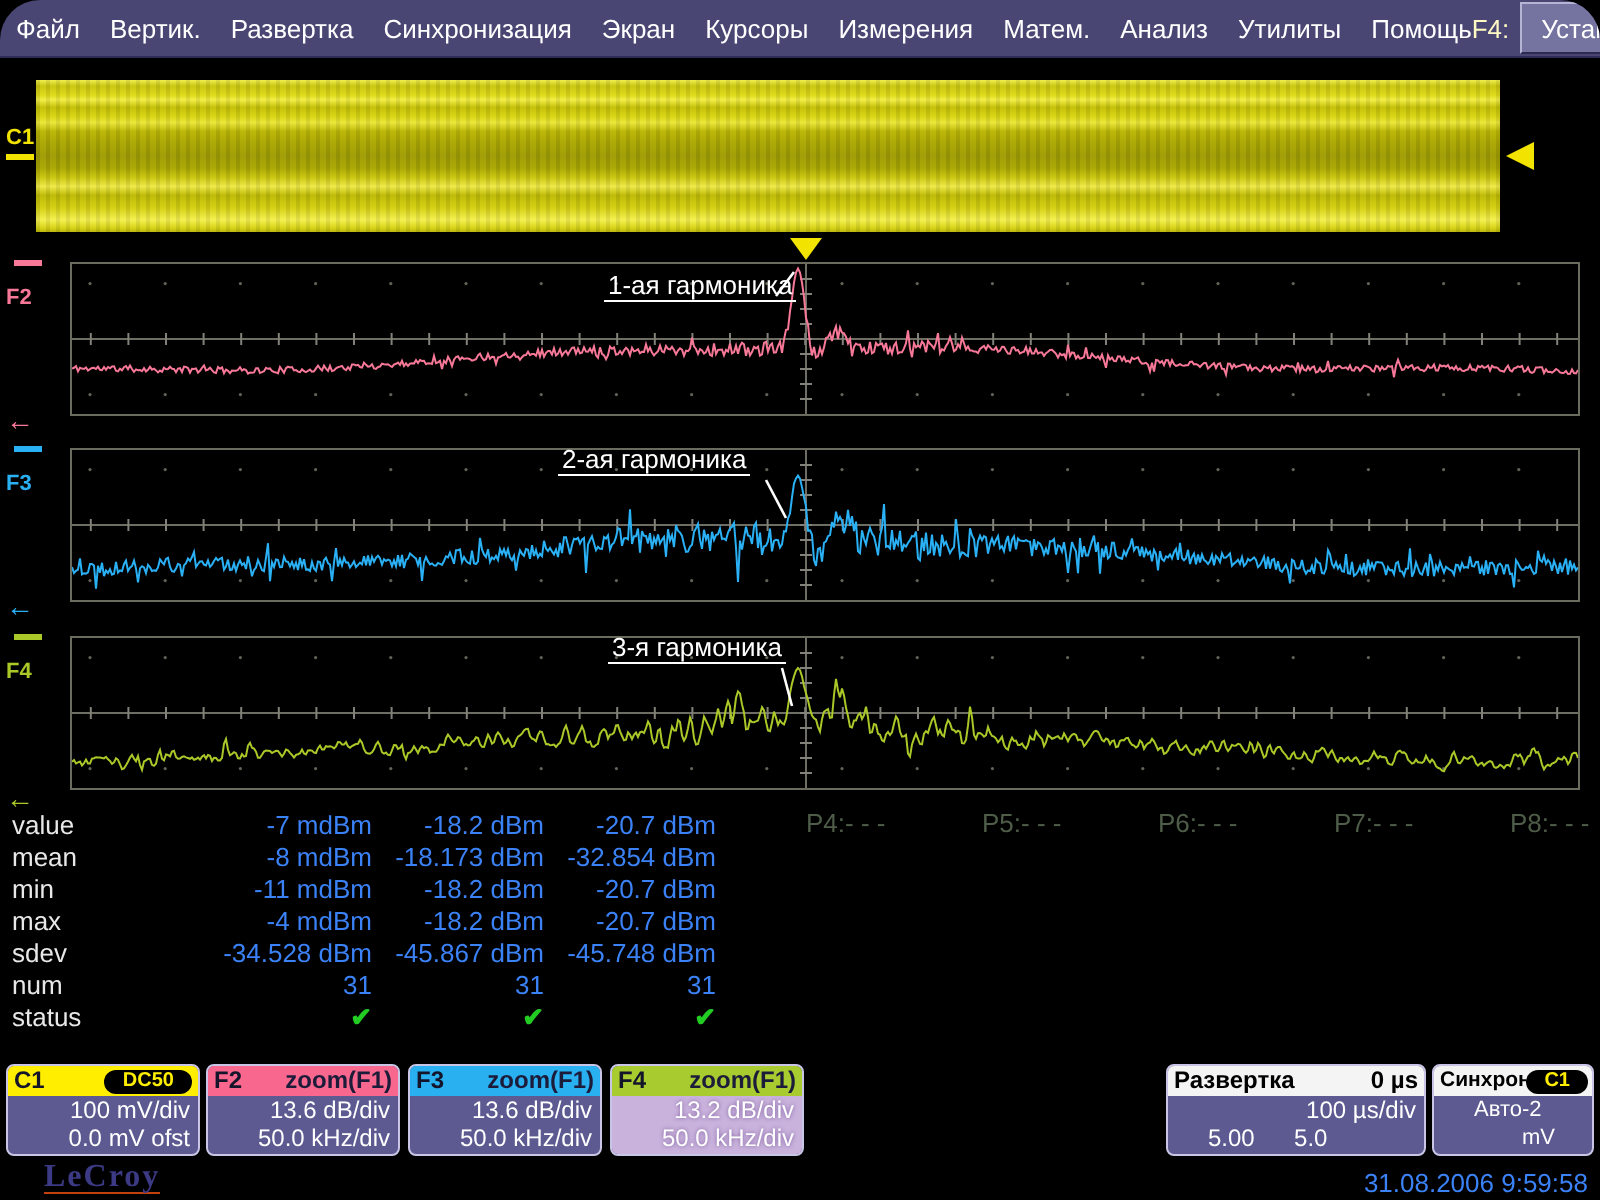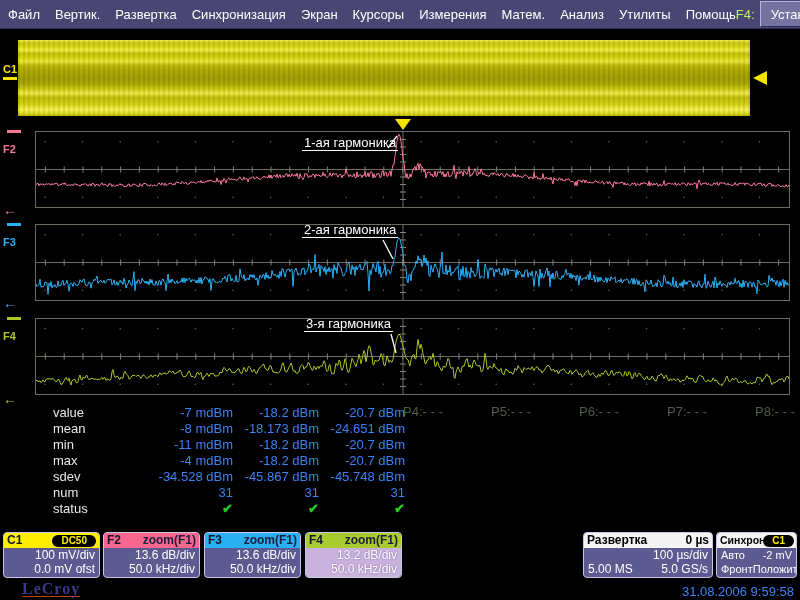--- a/index.html
+++ b/index.html
@@ -1,23 +1,23 @@
 <!DOCTYPE html>
 <html><head>
 <meta charset="utf-8">
 <style>
   html,body{margin:0;padding:0;background:#000;}
   .screen{position:relative;width:800px;height:600px;background:#000;overflow:hidden;
-          font-family:"Liberation Sans",sans-serif;color:#fff;}
+          font-family:"Liberation Sans",sans-serif;color:#fff;border-radius:20px;}
   
   .menubar{position:absolute;left:0;top:0;width:800px;height:28px;background:#494673;
            border-bottom:1px solid #2f2d55;display:flex;align-items:center;font-size:13px;}
   .mitems{display:flex;gap:15px;padding-left:8px;margin-right:auto;}
   .mitem{color:#fff;white-space:nowrap;cursor:default;}
-  .f4lab{color:#bef264;margin-right:5px;}
+  .f4lab{color:#fef9c3;margin-right:5px;}
   .setupbtn{background:#75739f;border:0;border-top:1px solid #b6b4d4;border-left:1px solid #b6b4d4;
             border-right:1px solid #2c2a50;border-bottom:1px solid #2c2a50;color:#fff;
             font-family:"Liberation Sans",sans-serif;font-size:13px;height:26px;padding:0 10px;margin-right:0;}
   
   .c1band{position:absolute;left:18px;top:40px;width:732px;height:76px;
     background:
       repeating-linear-gradient(90deg,rgba(0,0,0,.07) 0 2px,rgba(255,255,80,.05) 2px 5px),
       linear-gradient(180deg,#f0ee50 0%,#c8c410 4%,#ddd91a 10%,#f2ee48 13%,#c2be08 18%,
        #d8d414 24%,#eae63a 28%,#b8b406 34%,#a8a404 42%,#9c9a04 50%,#a8a404 58%,
        #c8c410 64%,#eee948 70%,#bcb806 76%,#d2ce12 84%,#f4f052 92%,#d8d41a 97%,#b8b408 100%);}
@@ -31,39 +31,39 @@
   
   .panel{position:absolute;left:35px;width:755px;height:77px;border:1px solid #6b6b5e;
          box-sizing:border-box;background:#000;}
   .panel svg{display:block;}
   .ann{position:absolute;font-size:13px;color:#fff;border-bottom:1px solid #fff;
        padding:0 2px 0 2px;line-height:14px;}
   
   .measure{position:absolute;left:0;top:404px;width:800px;font-size:13px;}
   .mrow{display:flex;height:16px;align-items:center;}
   .mtitle{width:70px;padding-left:6px;font-weight:bold;color:#f0f0f0;}
-  .mlabel{width:70px;padding-left:6px;color:#e8e8e8;margin-left:47px;}
+  .mlabel{width:70px;padding-left:6px;color:#e8e8e8;}
   .mc{text-align:right;color:#3b82f6;}
   .mc0{width:110px;} .mc1{width:86px;} .mc2{width:86px;}
   .mhead{color:#dcdcdc;}
   .empties{position:absolute;left:403px;top:0;display:flex;}
   .pempty{width:88px;color:#4e5c48;}
   .chk{color:#22cc22;font-weight:bold;}
   
   .box{position:absolute;top:532px;height:46px;border:1px solid #c9c5e6;border-radius:4px;
        overflow:hidden;background:#5c5a90;box-sizing:border-box;}
   .box .hd{height:15px;display:flex;justify-content:space-between;align-items:center;
            padding:0 3px;font-size:12px;font-weight:bold;color:#14142a;line-height:15px;}
   .box .bd{font-size:12px;color:#fff;text-align:right;padding:0 4px;line-height:14px;}
   .badge{background:#000;color:#ffee00;border-radius:7px;font-size:10px;font-weight:bold;
          padding:0 9px;line-height:12px;}
   .zoomtxt{font-weight:bold;font-size:12px;color:#1c1c3a;}
   .selbody{background:#c9b2dc;text-shadow:0 0 2px #7d5c9e;}
   .sysbox .hd{background:#f4f4f4;color:#000;}
-  .sysrow{display:flex;justify-content:space-between;padding:0 4px;font-size:12px;
+  .sysrow{display:flex;justify-content:space-between;padding:0 20px;font-size:12px;
           color:#fff;line-height:14px;}
   
   .logo{position:absolute;left:22px;top:581px;font-family:"Liberation Serif",serif;
         font-size:16px;font-weight:bold;color:#3c3a85;border-bottom:1px solid #c2410c;
         line-height:15px;letter-spacing:1px;}
   .datetime{position:absolute;right:6px;top:584px;font-size:13px;color:#3b82f6;}
 </style>
 </head>
 <body>
 
@@ -191,21 +191,21 @@
         <circle cx="685.8" cy="65.3" r="0.8" fill="#63635a"></circle>
         <circle cx="723.4" cy="9.8" r="0.8" fill="#63635a"></circle>
         <circle cx="723.4" cy="65.3" r="0.8" fill="#63635a"></circle>
         <line x1="0" y1="37.5" x2="753" y2="37.5" stroke="#6e6e64"></line>
         <line x1="367" y1="0" x2="367" y2="75" stroke="#6e6e64"></line>
         <path d="M9.4 34.5V40.5M28.2 34.5V40.5M47.0 34.5V40.5M65.8 34.5V40.5M84.6 34.5V40.5M103.4 34.5V40.5M122.2 34.5V40.5M141.0 34.5V40.5M159.8 34.5V40.5M178.6 34.5V40.5M197.4 34.5V40.5M216.2 34.5V40.5M235.0 34.5V40.5M253.8 34.5V40.5M272.6 34.5V40.5M291.4 34.5V40.5M310.2 34.5V40.5M329.0 34.5V40.5M347.8 34.5V40.5M366.6 34.5V40.5M385.4 34.5V40.5M404.2 34.5V40.5M423.0 34.5V40.5M441.8 34.5V40.5M460.6 34.5V40.5M479.4 34.5V40.5M498.2 34.5V40.5M517.0 34.5V40.5M535.8 34.5V40.5M554.6 34.5V40.5M573.4 34.5V40.5M592.2 34.5V40.5M611.0 34.5V40.5M629.8 34.5V40.5M648.6 34.5V40.5M667.4 34.5V40.5M686.2 34.5V40.5M705.0 34.5V40.5M723.8 34.5V40.5M742.6 34.5V40.5M364 7.5H370M364 15H370M364 22.5H370M364 30H370M364 37.5H370M364 45H370M364 52.5H370M364 60H370M364 67.5H370" stroke="#82827a" fill="none"></path>
         <polyline points="0,58.6 1,61.5 2,60.4 3,59.8 4,54.2 5,62.2 6,61.6 7,61.8 8,61.2 9,57.0 10,57.0 11,57.8 12,69.3 13,57.9 14,61.3 15,56.4 16,63.1 17,60.3 18,61.5 19,59.6 20,62.3 21,61.9 22,56.0 23,61.3 24,60.2 25,60.6 26,57.1 27,55.3 28,60.5 29,58.8 30,58.0 31,55.3 32,59.2 33,66.2 34,59.2 35,58.1 36,58.7 37,61.6 38,57.4 39,58.6 40,60.5 41,60.2 42,60.4 43,58.7 44,54.7 45,56.1 46,57.2 47,54.5 48,53.9 49,58.5 50,60.6 51,60.9 52,59.3 53,56.9 54,57.4 55,63.2 56,57.7 57,56.6 58,54.3 59,55.5 60,53.5 61,51.0 62,58.5 63,57.0 64,55.7 65,55.6 66,57.3 67,57.7 68,55.2 69,58.4 70,57.3 71,55.5 72,54.0 73,55.2 74,54.4 75,53.9 76,59.9 77,58.3 78,54.8 79,60.0 80,59.8 81,56.7 82,60.5 83,57.3 84,55.2 85,57.5 86,56.6 87,59.5 88,53.2 89,57.7 90,63.1 91,60.0 92,58.8 93,55.0 94,57.4 95,60.0 96,60.6 97,53.8 98,46.6 99,65.6 100,56.2 101,58.5 102,54.7 103,55.0 104,58.6 105,58.5 106,53.4 107,55.7 108,55.9 109,58.2 110,56.0 111,58.9 112,56.3 113,60.0 114,54.0 115,58.1 116,54.6 117,59.8 118,59.7 119,60.5 120,56.0 121,59.3 122,60.4 123,55.7 124,56.0 125,60.1 126,55.1 127,53.9 128,56.6 129,57.3 130,65.6 131,56.3 132,49.1 133,58.3 134,54.6 135,57.7 136,53.9 137,56.2 138,56.2 139,58.7 140,57.4 141,55.7 142,58.5 143,57.4 144,56.3 145,57.2 146,53.1 147,57.6 148,52.7 149,57.8 150,53.4 151,55.9 152,53.9 153,52.9 154,54.1 155,57.3 156,54.6 157,55.5 158,54.8 159,55.2 160,58.1 161,55.2 162,58.1 163,52.6 164,58.2 165,52.4 166,59.0 167,54.9 168,54.3 169,51.7 170,52.6 171,53.5 172,54.3 173,57.5 174,53.6 175,65.5 176,56.1 177,53.5 178,55.7 179,57.2 180,56.7 181,57.7 182,57.8 183,56.5 184,56.9 185,57.4 186,55.5 187,53.2 188,53.7 189,51.3 190,53.9 191,56.9 192,50.1 193,50.1 194,49.7 195,56.0 196,53.5 197,55.3 198,56.4 199,56.9 200,50.3 201,56.6 202,57.0 203,55.7 204,43.9 205,49.7 206,52.2 207,53.5 208,49.6 209,55.9 210,53.7 211,54.6 212,52.9 213,55.0 214,49.5 215,52.0 216,49.6 217,52.8 218,49.6 219,53.7 220,55.1 221,52.9 222,60.3 223,54.2 224,50.1 225,51.9 226,52.9 227,49.5 228,49.9 229,54.4 230,47.6 231,53.0 232,50.0 233,53.7 234,51.9 235,53.1 236,45.4 237,49.3 238,50.5 239,49.0 240,50.7 241,52.2 242,49.8 243,53.5 244,46.5 245,51.5 246,43.6 247,43.6 248,47.8 249,52.2 250,47.5 251,44.4 252,44.7 253,43.9 254,46.7 255,44.8 256,44.0 257,61.5 258,47.3 259,45.0 260,43.1 261,46.6 262,50.1 263,48.4 264,49.4 265,49.5 266,43.5 267,44.3 268,42.7 269,49.8 270,47.3 271,46.4 272,43.6 273,39.1 274,39.6 275,47.9 276,44.2 277,44.0 278,44.6 279,29.6 280,47.0 281,43.1 282,43.1 283,39.3 284,51.3 285,40.6 286,42.9 287,43.0 288,46.7 289,41.6 290,49.5 291,43.9 292,46.7 293,42.2 294,46.8 295,44.9 296,43.5 297,53.4 298,39.6 299,45.3 300,42.6 301,48.5 302,37.6 303,40.4 304,41.3 305,43.0 306,47.3 307,50.9 308,50.8 309,48.4 310,47.4 311,41.0 312,39.1 313,36.9 314,44.8 315,49.4 316,39.9 317,44.7 318,42.0 319,50.5 320,40.9 321,45.0 322,42.5 323,42.1 324,39.3 325,44.5 326,44.3 327,45.0 328,41.3 329,39.2 330,38.4 331,36.5 332,48.8 333,66.0 334,45.3 335,49.8 336,43.9 337,38.4 338,42.7 339,43.1 340,47.0 341,38.2 342,36.4 343,49.0 344,41.3 345,52.4 346,48.2 347,47.8 348,45.6 349,39.3 350,50.7 351,45.5 352,44.9 353,45.1 354,48.8 355,47.2 356,40.6 357,40.7 358,34.2 359,31.8 360,23.7 361,16.8 362,14.2 363,12.8 364,14.3 365,18.7 366,23.7 367,28.2 368,40.3 369,40.2 370,42.3 371,55.0 372,58.0 373,49.5 374,49.0 375,55.8 376,46.4 377,45.7 378,43.1 379,42.6 380,36.0 381,38.7 382,30.8 383,35.3 384,33.5 385,35.5 386,41.6 387,37.8 388,30.0 389,37.9 390,33.1 391,40.5 392,35.8 393,50.7 394,51.6 395,40.2 396,44.4 397,47.2 398,42.1 399,38.9 400,41.7 401,43.2 402,47.5 403,52.7 404,42.9 405,38.9 406,27.0 407,48.4 408,48.0 409,49.2 410,40.0 411,49.8 412,45.1 413,47.2 414,40.4 415,50.7 416,47.4 417,48.3 418,46.5 419,45.1 420,43.0 421,43.3 422,40.8 423,54.2 424,55.2 425,43.9 426,50.5 427,41.3 428,51.9 429,51.1 430,42.3 431,52.7 432,46.4 433,47.8 434,53.2 435,42.4 436,47.4 437,46.0 438,48.8 439,51.6 440,49.8 441,48.6 442,34.6 443,43.8 444,53.4 445,51.2 446,51.6 447,52.6 448,53.1 449,39.1 450,42.7 451,44.6 452,53.5 453,45.6 454,42.8 455,45.1 456,43.1 457,43.7 458,51.8 459,46.9 460,44.2 461,47.2 462,45.0 463,43.1 464,49.2 465,48.1 466,50.6 467,45.7 468,43.0 469,50.7 470,44.9 471,43.2 472,49.7 473,44.3 474,45.3 475,45.4 476,45.6 477,45.1 478,45.7 479,45.8 480,53.0 481,44.6 482,49.9 483,46.2 484,46.8 485,48.8 486,52.2 487,49.3 488,52.2 489,45.6 490,45.6 491,44.6 492,52.3 493,47.7 494,48.2 495,50.8 496,46.1 497,52.4 498,61.4 499,52.8 500,46.0 501,48.7 502,50.7 503,61.6 504,44.0 505,53.5 506,48.1 507,52.7 508,52.7 509,49.0 510,45.7 511,42.8 512,50.9 513,46.1 514,61.8 515,49.2 516,53.6 517,47.9 518,54.2 519,53.2 520,46.4 521,46.4 522,52.7 523,53.7 524,54.0 525,54.4 526,50.6 527,52.7 528,50.0 529,48.1 530,44.2 531,50.2 532,48.5 533,48.6 534,53.0 535,48.3 536,53.6 537,49.8 538,52.1 539,50.8 540,55.6 541,50.0 542,52.0 543,60.2 544,50.6 545,54.6 546,55.4 547,53.2 548,53.7 549,52.2 550,54.2 551,51.1 552,49.5 553,54.9 554,46.4 555,54.0 556,55.1 557,54.1 558,49.9 559,57.0 560,53.6 561,51.8 562,57.1 563,52.2 564,56.2 565,52.2 566,54.9 567,55.7 568,57.0 569,55.5 570,52.5 571,57.6 572,53.0 573,54.2 574,56.1 575,51.7 576,53.9 577,53.8 578,52.8 579,51.7 580,57.9 581,56.8 582,56.0 583,54.9 584,56.9 585,53.6 586,58.0 587,56.9 588,54.5 589,55.4 590,54.6 591,53.7 592,55.0 593,58.6 594,57.6 595,55.7 596,53.4 597,59.4 598,53.3 599,59.3 600,55.0 601,54.5 602,59.8 603,55.6 604,60.2 605,60.9 606,59.1 607,57.4 608,60.3 609,66.7 610,54.9 611,55.6 612,59.1 613,59.3 614,58.9 615,55.0 616,59.7 617,61.8 618,60.2 619,60.6 620,57.9 621,61.9 622,54.7 623,56.2 624,56.7 625,61.5 626,61.8 627,59.3 628,50.1 629,52.2 630,57.0 631,58.7 632,56.1 633,59.3 634,57.6 635,60.6 636,60.9 637,52.1 638,61.6 639,61.9 640,55.9 641,62.9 642,62.2 643,60.6 644,58.1 645,61.3 646,56.5 647,62.5 648,54.7 649,59.5 650,56.7 651,59.5 652,56.2 653,56.0 654,56.3 655,56.4 656,58.3 657,62.5 658,58.5 659,60.2 660,60.0 661,62.1 662,56.7 663,56.0 664,60.6 665,60.7 666,62.8 667,59.4 668,59.3 669,49.2 670,63.3 671,61.0 672,56.2 673,59.0 674,61.6 675,62.3 676,59.2 677,56.3 678,63.0 679,52.0 680,55.9 681,63.1 682,57.9 683,60.2 684,55.9 685,58.6 686,61.3 687,58.4 688,59.2 689,60.0 690,60.4 691,62.4 692,57.4 693,57.6 694,60.1 695,56.6 696,58.9 697,58.5 698,58.8 699,53.2 700,58.0 701,58.3 702,56.0 703,55.9 704,61.8 705,58.5 706,62.6 707,55.2 708,61.9 709,56.5 710,56.3 711,57.7 712,62.4 713,57.5 714,56.8 715,58.1 716,62.1 717,57.6 718,57.6 719,62.0 720,61.8 721,68.7 722,55.1 723,56.6 724,58.7 725,60.0 726,59.8 727,58.5 728,59.0 729,57.6 730,60.2 731,61.9 732,61.3 733,50.4 734,55.0 735,55.9 736,52.9 737,56.9 738,55.0 739,56.3 740,60.4 741,55.5 742,58.2 743,61.9 744,56.3 745,61.0 746,57.3 747,54.3 748,62.3 749,55.3 750,59.6 751,57.3 752,60.2 753,58.7 " fill="none" stroke="#2ab0f5" stroke-width="1"></polyline>
         <line x1="347" y1="15" x2="357" y2="34" stroke="#fff" stroke-width="1.3"></line>
       </svg>
   </div>
-  <div class="ann" style="left:302px;top:223px;">2-ая гармоника</div>
+  <div class="ann" style="left:279px;top:223px;">2-ая гармоника</div>
   <span class="larrow" style="left:3px;top:298px;color:#2ab0f5;">←</span>
 
   <span class="dash" style="left:7px;top:317px;background:#aac828;"></span>
   <span class="chan-label" style="left:3px;top:330px;color:#aac828;">F4</span>
   <div class="panel" style="top:318px;">
     <svg id="svg-F4" width="753" height="75">
         <circle cx="9.0" cy="9.8" r="0.8" fill="#63635a"></circle>
         <circle cx="9.0" cy="65.3" r="0.8" fill="#63635a"></circle>
         <circle cx="46.6" cy="9.8" r="0.8" fill="#63635a"></circle>
         <circle cx="46.6" cy="65.3" r="0.8" fill="#63635a"></circle>
@@ -267,21 +267,21 @@
         <div class="mrow">
           <span class="mlabel">value</span>
           <span class="mc mc0">-7 mdBm</span>
           <span class="mc mc1">-18.2 dBm</span>
           <span class="mc mc2">-20.7 dBm</span>
         </div>
         <div class="mrow">
           <span class="mlabel">mean</span>
           <span class="mc mc0">-8 mdBm</span>
           <span class="mc mc1">-18.173 dBm</span>
-          <span class="mc mc2">-24.651 dBm</span>
+          <span class="mc mc2">-32.854 dBm</span>
         </div>
         <div class="mrow">
           <span class="mlabel">min</span>
           <span class="mc mc0">-11 mdBm</span>
           <span class="mc mc1">-18.2 dBm</span>
           <span class="mc mc2">-20.7 dBm</span>
         </div>
         <div class="mrow">
           <span class="mlabel">max</span>
           <span class="mc mc0">-4 mdBm</span>

